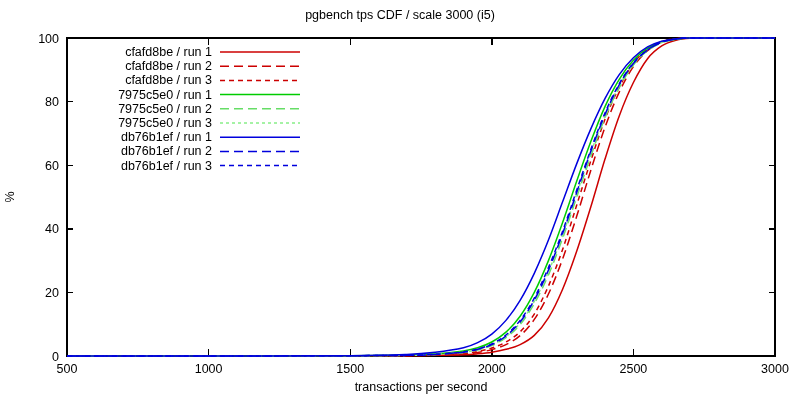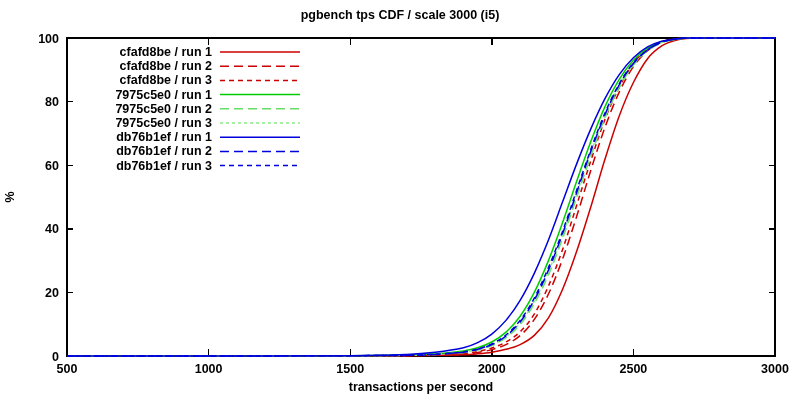--- a/index.html
+++ b/index.html
@@ -4,21 +4,21 @@
 <style>
   html,body{margin:0;padding:0;}
   body{
     width:800px;height:400px;
     background:#ffffff;
     font-family:"Liberation Sans", sans-serif;
     color:#000000;
     overflow:hidden;
     position:relative;
   }
-  #chart-root{position:absolute;left:0;top:0;width:800px;height:400px;font-weight:bold;}
+  #chart-root{position:absolute;left:0;top:0;width:800px;height:400px;}
   svg{display:block;}
   .axis-line{stroke:#000000;stroke-width:1.4;fill:none;shape-rendering:crispEdges;}
   .tick{stroke:#000000;stroke-width:1.4;shape-rendering:crispEdges;}
   .ticklabel{font-family:"Liberation Sans", sans-serif;font-size:12.5px;fill:#000000;}
   .axtitle{font-family:"Liberation Sans", sans-serif;font-size:12.5px;fill:#000000;}
   .charttitle{font-family:"Liberation Sans", sans-serif;font-size:12.5px;fill:#000000;}
   .legtext{font-family:"Liberation Sans", sans-serif;font-size:12.5px;fill:#000000;}
   .curve{fill:none;stroke-width:1.5;stroke-linejoin:round;stroke-linecap:butt;}
 </style>
 </head>

